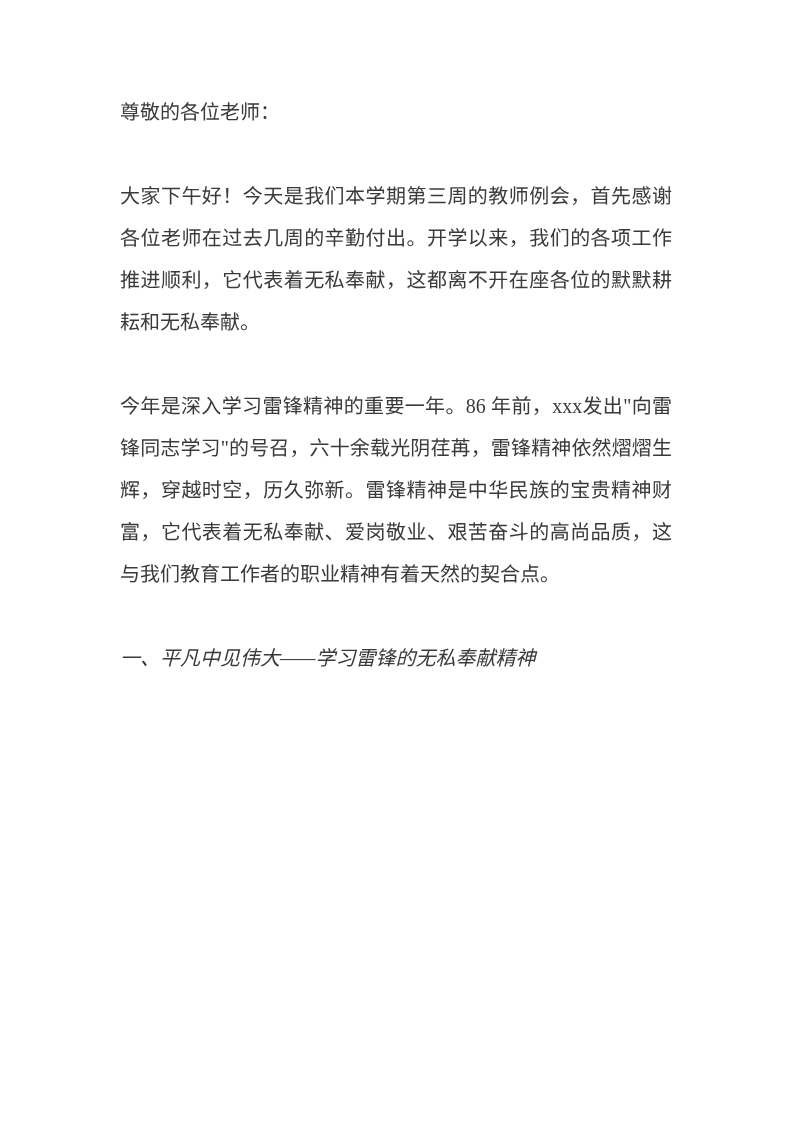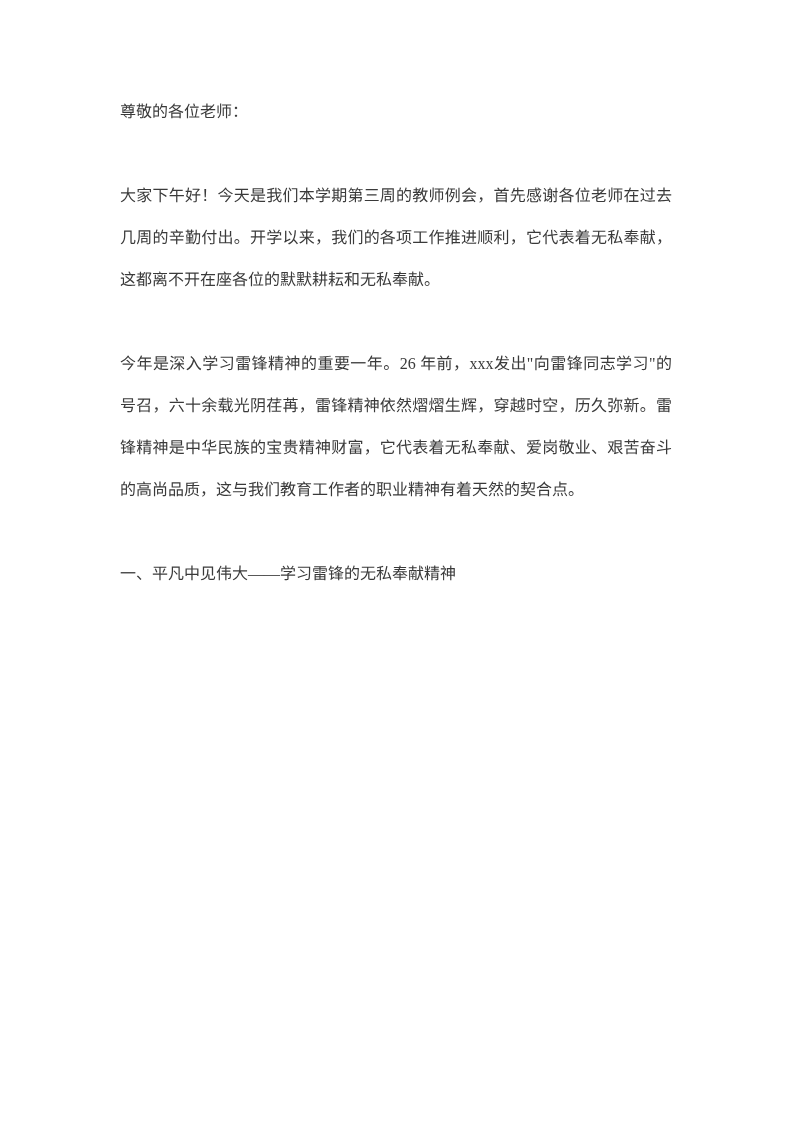--- a/index.html
+++ b/index.html
@@ -12,41 +12,42 @@
     height: 1122px;
     overflow: hidden;
   }
   .doc-page {
     box-sizing: border-box;
     width: 793px;
     height: 1122px;
     background: #ffffff;
     padding: 91px 121px 0 120px;
     font-family: "Liberation Serif", "DejaVu Serif", serif;
-    font-size: 16px;
+    font-size: 20px;
     line-height: 42px;
     color: #3a3a3a;
     letter-spacing: 0;
   }
   .doc-page p {
     margin: 0 0 42px 0;
     text-align: justify;
     
     text-justify: inter-ideograph;
     word-break: break-all;
   }
   .doc-page p.salutation {
     text-align: left;
   }
   .doc-page p.heading {
     text-align: left;
     margin-bottom: 0;
+    font-style: italic;
   }
 </style>
 </head>
 <body>
 
 <div class="doc-page">
   <p class="salutation">尊敬的各位老师：</p>
   <p class="body-para">大家下午好！今天是我们本学期第三周的教师例会，首先感谢各位老师在过去几周的辛勤付出。开学以来，我们的各项工作推进顺利，它代表着无私奉献，这都离不开在座各位的默默耕耘和无私奉献。</p>
-  <p class="body-para">今年是深入学习雷锋精神的重要一年。26 年前，xxx发出"向雷锋同志学习"的号召，六十余载光阴荏苒，雷锋精神依然熠熠生辉，穿越时空，历久弥新。雷锋精神是中华民族的宝贵精神财富，它代表着无私奉献、爱岗敬业、艰苦奋斗的高尚品质，这与我们教育工作者的职业精神有着天然的契合点。</p>
+  <p class="body-para">今年是深入学习雷锋精神的重要一年。86 年前，xxx发出"向雷锋同志学习"的号召，六十余载光阴荏苒，雷锋精神依然熠熠生辉，穿越时空，历久弥新。雷锋精神是中华民族的宝贵精神财富，它代表着无私奉献、爱岗敬业、艰苦奋斗的高尚品质，这与我们教育工作者的职业精神有着天然的契合点。</p>
   <p class="heading">一、平凡中见伟大——学习雷锋的无私奉献精神</p>
 </div>
 
 </body></html>

